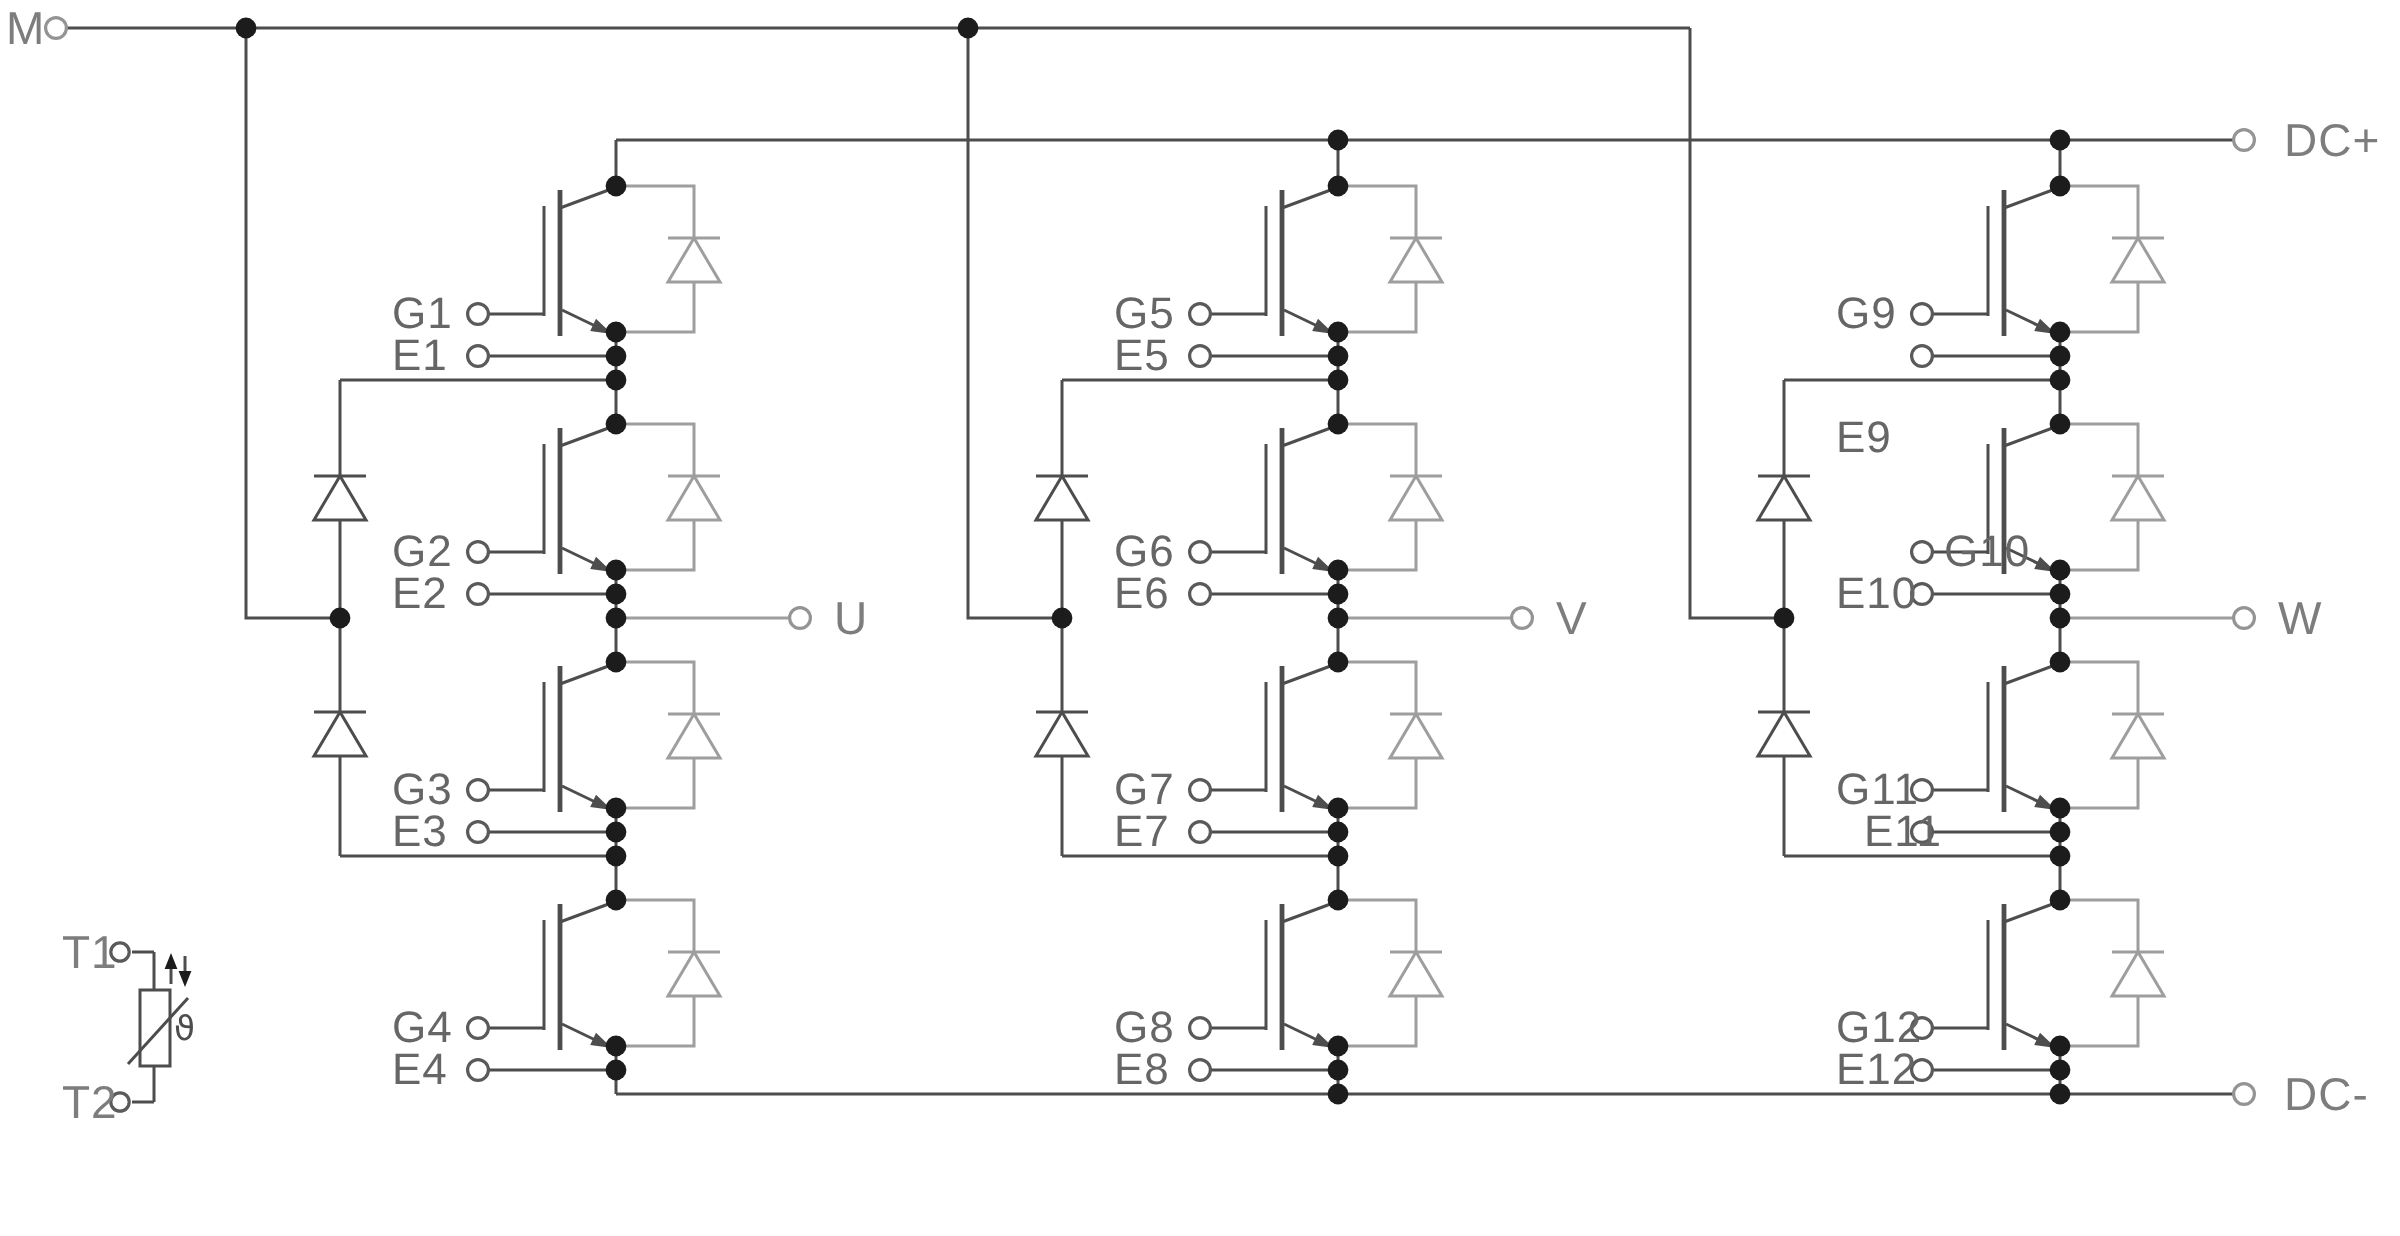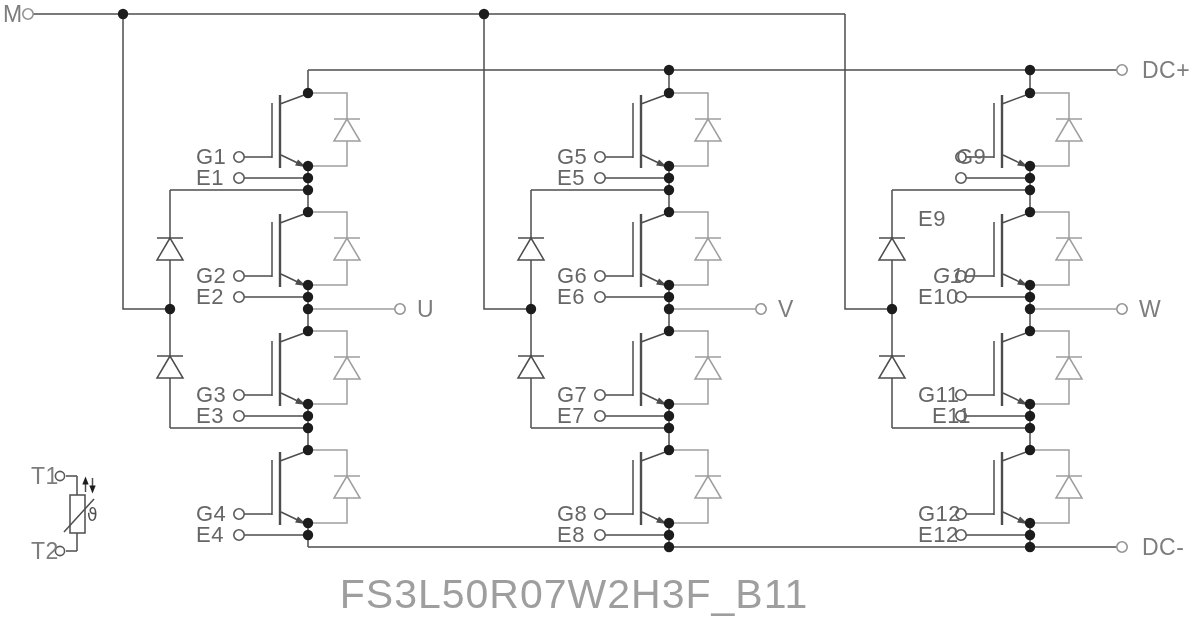--- a/index.html
+++ b/index.html
@@ -132,23 +132,22 @@
 
   <span class="lbl" style="left:557px;top:143px;">G5</span>
   <span class="lbl" style="left:557px;top:164px;">E5</span>
   <span class="lbl" style="left:557px;top:262px;">G6</span>
   <span class="lbl" style="left:557px;top:283px;">E6</span>
   <span class="lbl" style="left:557px;top:381px;">G7</span>
   <span class="lbl" style="left:557px;top:402px;">E7</span>
   <span class="lbl" style="left:557px;top:500px;">G8</span>
   <span class="lbl" style="left:557px;top:521px;">E8</span>
 
-  <span class="lbl" style="left:956px;top:143px;">G9</span>
+  <span class="lbl" style="left:918px;top:143px;">G9</span>
   <span class="lbl" style="left:918px;top:164px;margin-top:41px;">E9</span>
-  <span class="lbl" style="left:933px;top:262px;font-style:italic;">G10</span>
+  <span class="lbl" style="left:972px;top:262px;">G10</span>
   <span class="lbl" style="left:918px;top:283px;">E10</span>
   <span class="lbl" style="left:918px;top:381px;">G11</span>
   <span class="lbl" style="left:918px;top:402px;margin-left:14px;">E11</span>
   <span class="lbl" style="left:918px;top:500px;">G12</span>
   <span class="lbl" style="left:918px;top:521px;">E12</span>
 
-  <span class="ttl">FS3L50R07W2H3F_B11</span>
 </div>
 
 </body></html>

